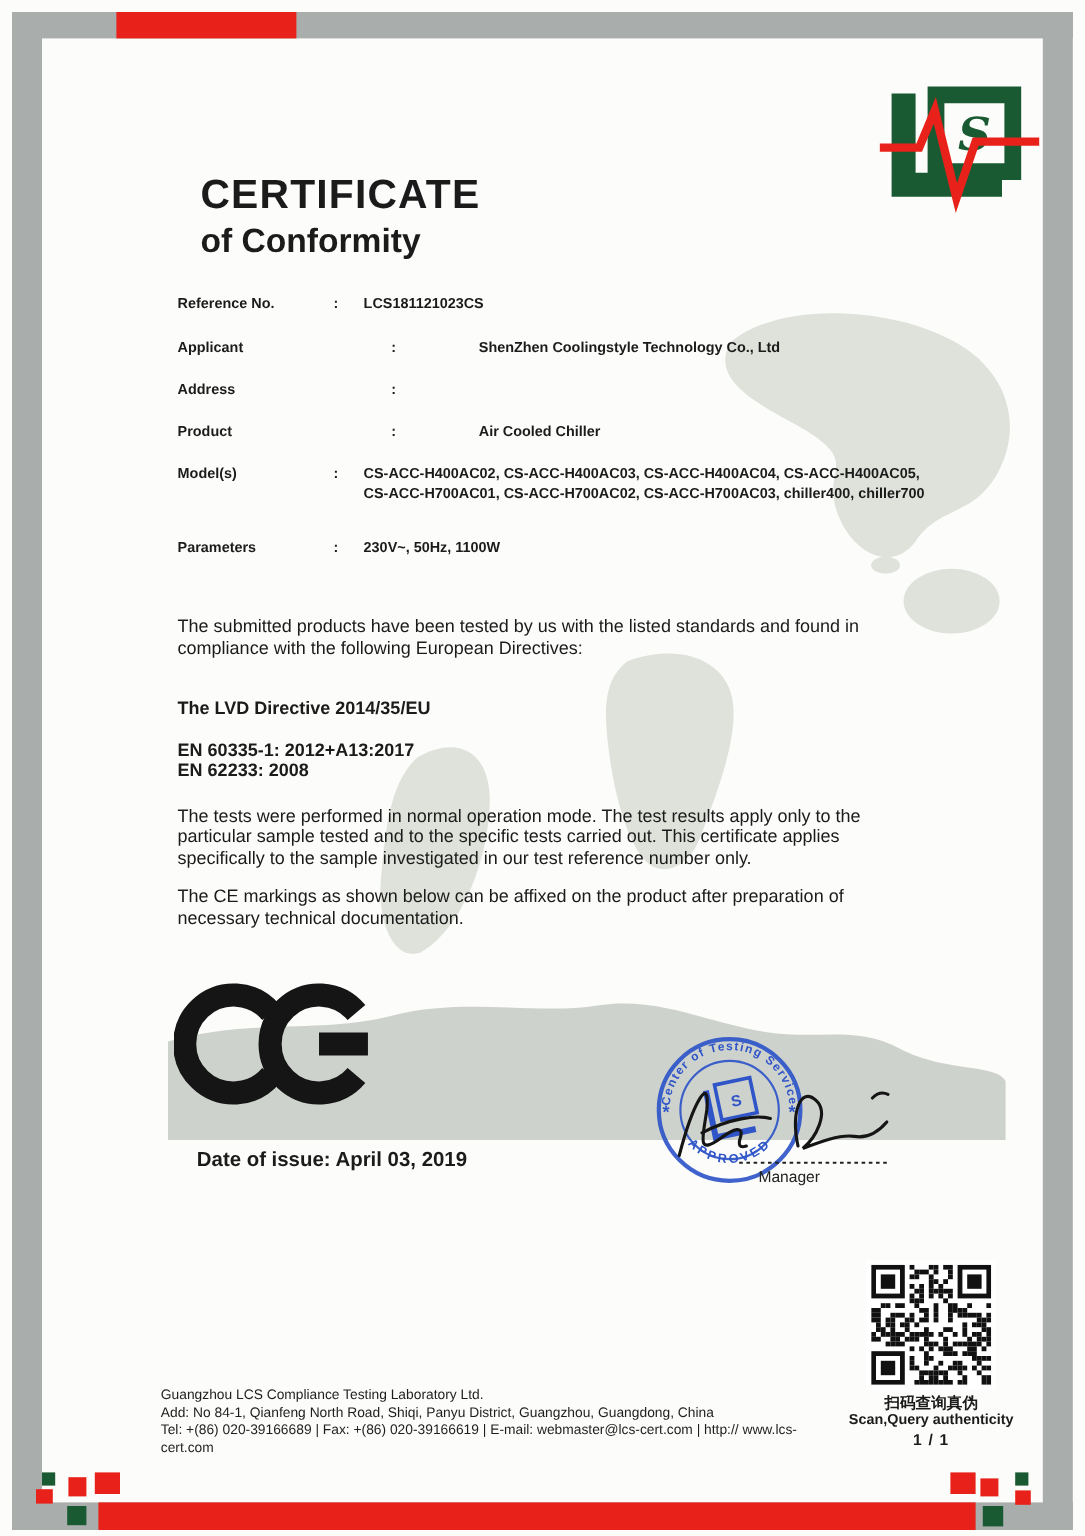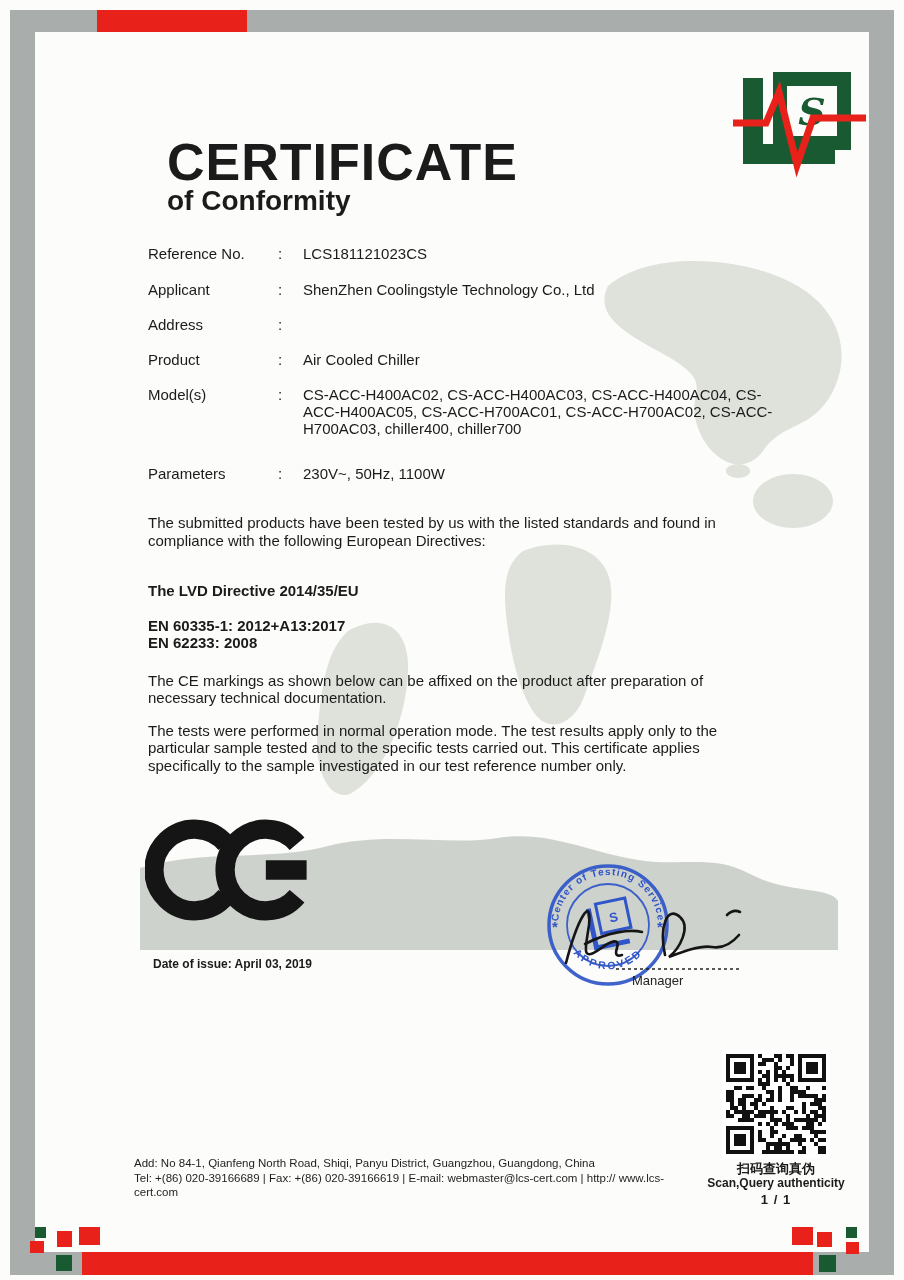--- a/index.html
+++ b/index.html
@@ -16,38 +16,38 @@
   .red-bottom{left:82px;top:1252px;width:731px;height:23px;}
   .sq{position:absolute;z-index:4;}
   .sq.red{background:#e8221a;}
   .sq.green{background:#1a5a33;}
   
   .map{position:absolute;left:138px;top:256px;z-index:0;pointer-events:none;}
   
   .logo{position:absolute;left:733px;top:66px;z-index:1;}
   
   .title-block{position:absolute;left:167px;top:141px;z-index:1;}
-  .title-main{font-size:52px;font-weight:700;letter-spacing:1px;line-height:42px;}
+  .title-main{font-size:34px;font-weight:700;letter-spacing:1px;line-height:42px;}
   .title-sub{font-size:28px;font-weight:700;line-height:30px;margin-top:3px;}
   
   .fields{position:absolute;left:148px;top:245px;width:625px;z-index:1;}
-  .field-row{display:flex;font-size:15px;font-weight:400;line-height:17px;}
+  .field-row{display:flex;font-size:12px;font-weight:700;line-height:17px;}
   .field-label{width:130px;flex:none;}
   .field-sep{width:25px;flex:none;}
   .field-value{flex:1;}
-  .mb19{margin-bottom:19px;}.mb18{margin-bottom:18px;}.mb28{margin-bottom:28px;}
+  .mb19{margin-bottom:19px;}.mb18{margin-bottom:18px;gap:48px;}.mb28{margin-bottom:28px;}
   
   .statements{position:absolute;left:148px;top:514px;width:592px;z-index:1;font-size:15px;line-height:17.5px;}
   .statements .para{margin:0 0 15px 0;}
   .statements .bold{font-weight:700;margin-top:33px;}
   .statements .std{margin:0;}
   .statements .gap-top{margin-top:17px;}
   
   .ce{position:absolute;left:145px;top:810px;z-index:1;}
-  .date-issue{position:absolute;left:153px;top:957px;font-size:12px;font-weight:700;z-index:1;text-align:right;}
+  .date-issue{position:absolute;left:164px;top:957px;font-size:17px;font-weight:700;z-index:1;text-align:right;}
   
   .stamp{position:absolute;left:528px;top:845px;z-index:1;}
   
   .qr-box{position:absolute;left:722px;top:1050px;width:108px;height:108px;background:#fff;z-index:1;}
   .qr-cap{position:absolute;z-index:1;text-align:center;width:220px;left:666px;font-weight:700;}
   .qr-cap-cn{top:1160px;font-size:13px;}
   .qr-cap-en{top:1176px;font-size:12px;}
   .qr-page{top:1192px;font-size:13px;letter-spacing:1px;}
   
   .footer{position:absolute;left:134px;top:1156px;width:560px;z-index:1;font-size:11.5px;line-height:14.5px;color:#1e1e1e;}
@@ -127,22 +127,22 @@
       <span class="field-sep">:</span>
       <span class="field-value">230V~, 50Hz, 1100W</span>
     </div>
   </div>
 
   <div class="statements">
     <p class="para">The submitted products have been tested by us with the listed standards and found in compliance with the following European Directives:</p>
     <p class="para bold">The LVD Directive 2014/35/EU</p>
     <p class="std bold gap-top">EN 60335-1: 2012+A13:2017</p>
     <p class="std bold" style="margin-bottom:20px;">EN 62233: 2008</p>
+    <p class="para">The tests were performed in normal operation mode. The test results apply only to the particular sample tested and to the specific tests carried out. This certificate applies specifically to the sample investigated in our test reference number only.</p>
     <p class="para">The CE markings as shown below can be affixed on the product after preparation of necessary technical documentation.</p>
-    <p class="para">The tests were performed in normal operation mode. The test results apply only to the particular sample tested and to the specific tests carried out. This certificate applies specifically to the sample investigated in our test reference number only.</p>
   </div>
 
   <svg class="ce" width="172" height="120" viewBox="0 0 232 160">
     <path d="M109.1,44.6 A55,55 0 1 0 109.1,115.4" stroke="#151515" stroke-width="26" fill="none"></path>
     <path d="M205.1,44.6 A55,55 0 1 0 205.1,115.4" stroke="#151515" stroke-width="26" fill="none"></path>
     <line x1="163" y1="80" x2="218" y2="80" stroke="#151515" stroke-width="26"></line>
   </svg>
 
   <div class="date-issue">Date of issue: April 03, 2019</div>
 
@@ -402,17 +402,18 @@
         <rect x="76" y="96" width="4" height="4" fill="#111"></rect>
         <rect x="92" y="96" width="4" height="4" fill="#111"></rect>
         <rect x="96" y="96" width="4" height="4" fill="#111"></rect>
       </svg>
   </div>
   <div class="qr-cap qr-cap-cn">扫码查询真伪</div>
   <div class="qr-cap qr-cap-en">Scan,Query authenticity</div>
   <div class="qr-cap qr-page">1 / 1</div>
 
   <div class="footer">
+    <div>Guangzhou LCS Compliance Testing Laboratory Ltd.</div>
     <div>Add: No 84-1, Qianfeng North Road, Shiqi, Panyu District, Guangzhou, Guangdong, China</div>
     <div>Tel: +(86) 020-39166689  |  Fax: +(86) 020-39166619   |  E-mail: webmaster@lcs-cert.com  |  http:// www.lcs-cert.com</div>
   </div>
 
 </div>
 
 </body></html>

